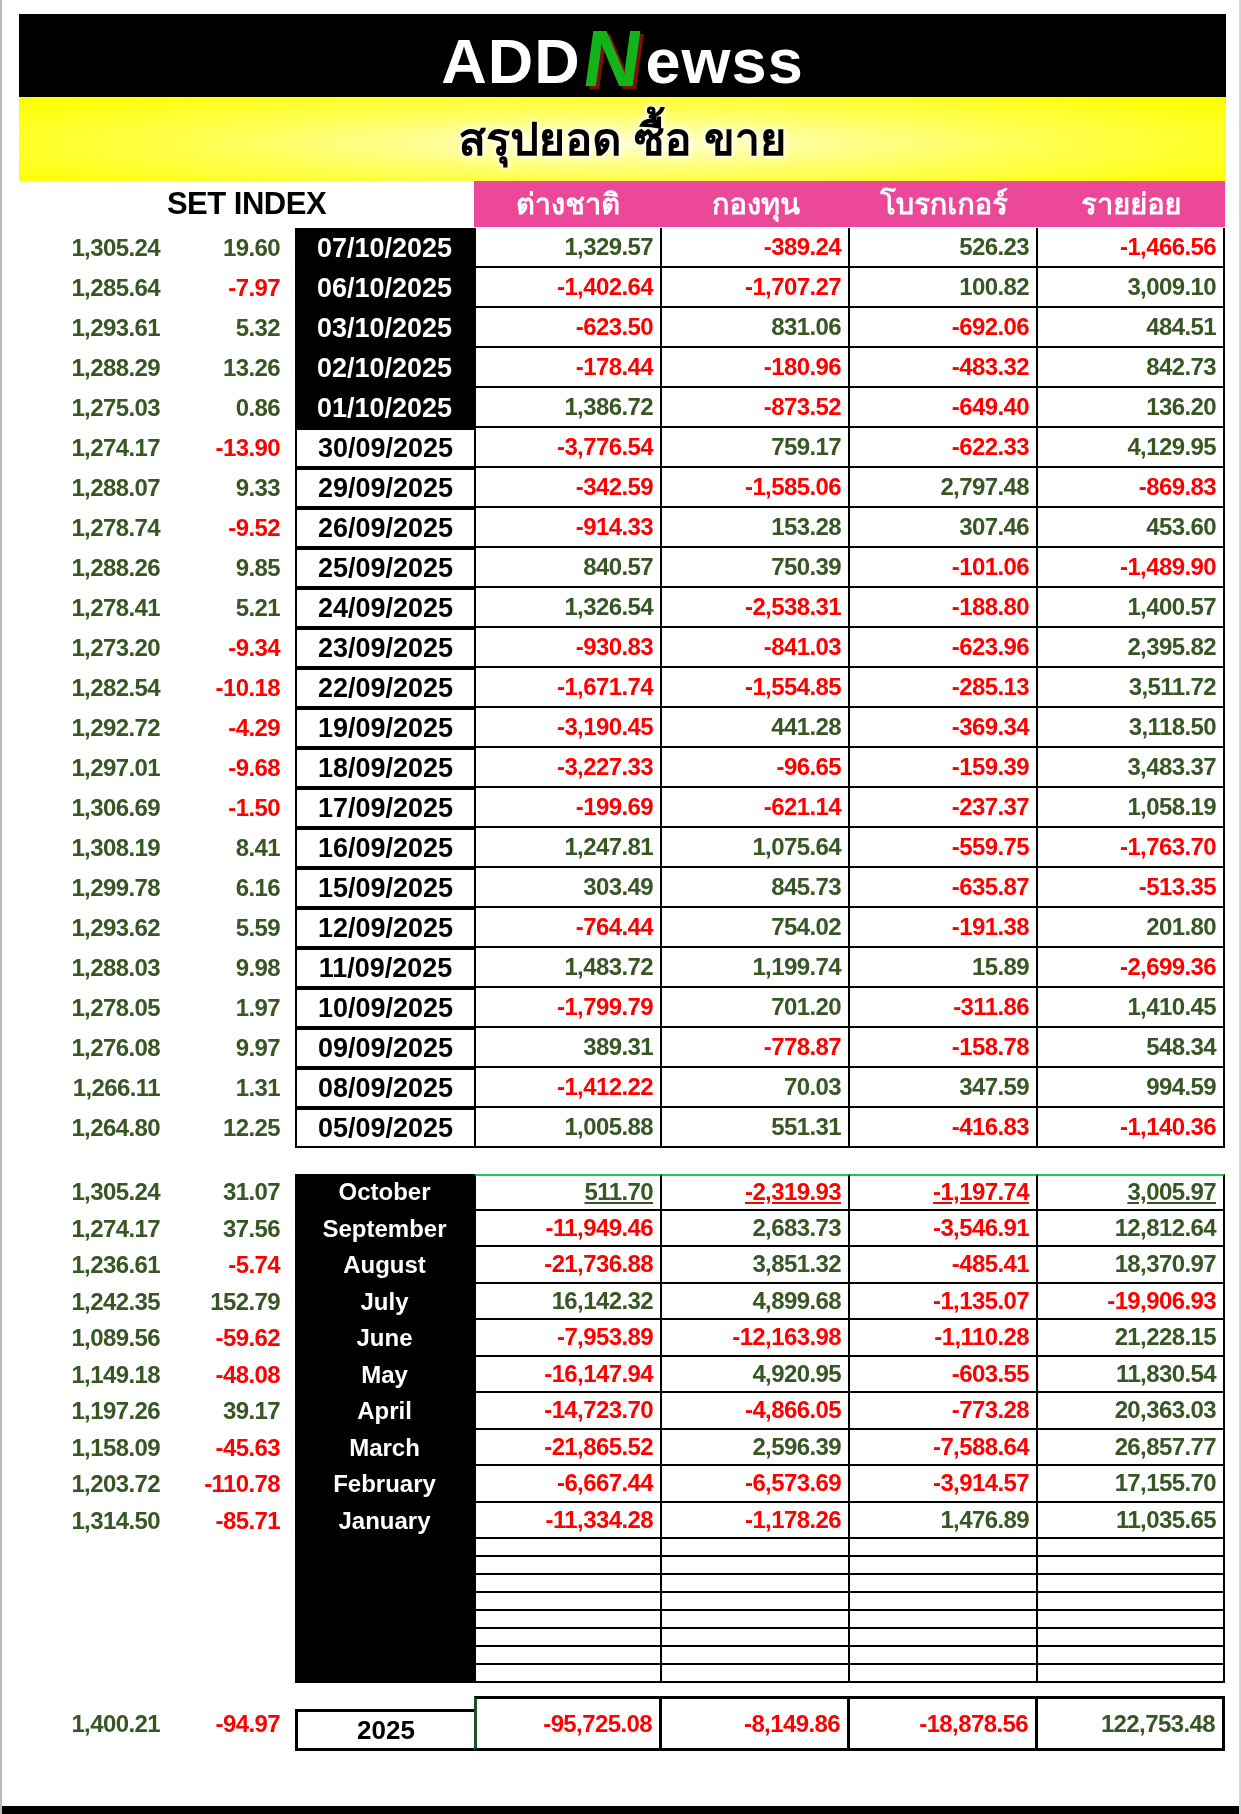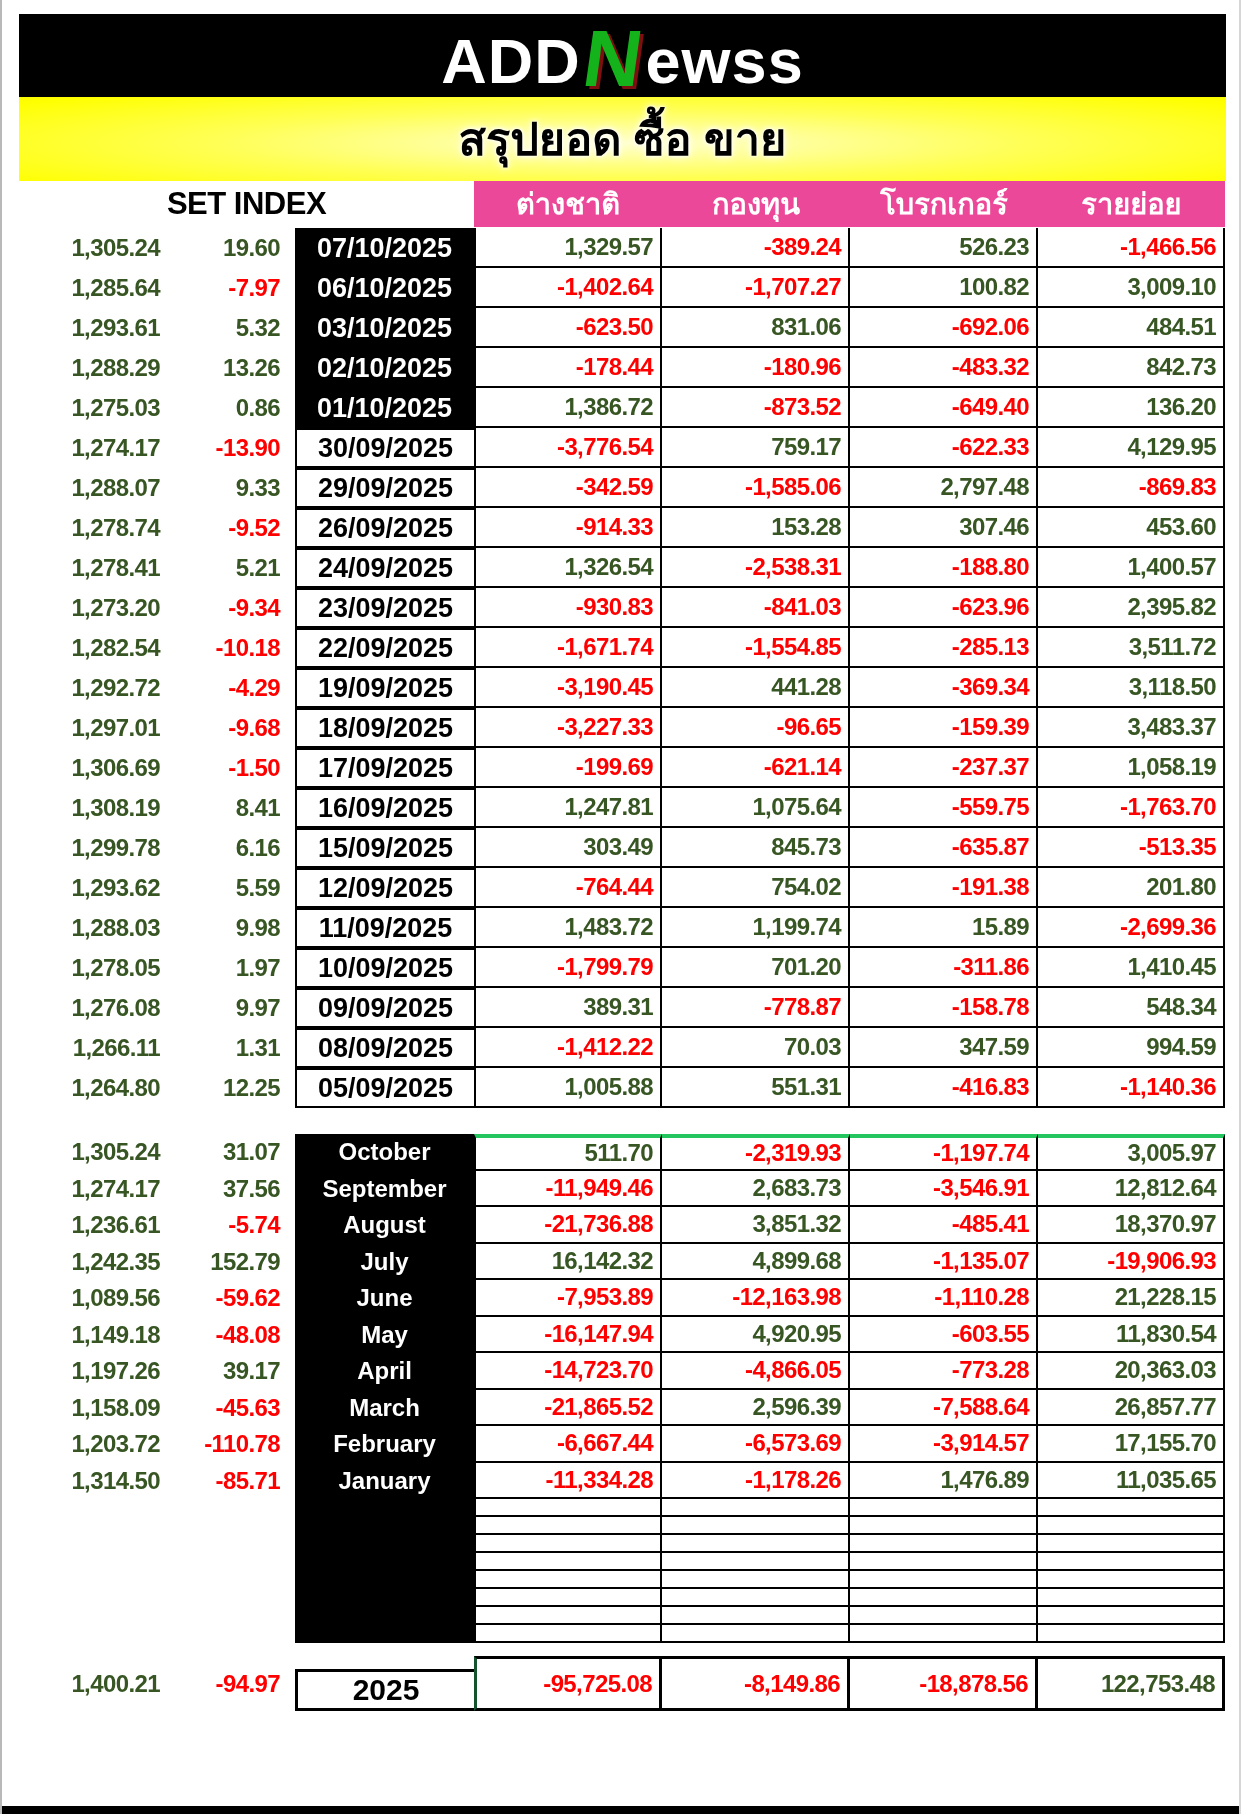--- a/index.html
+++ b/index.html
@@ -49,26 +49,26 @@
   .pos{color:#375623;}
   .neg{color:#ff0000;}
   .date{justify-content:center;font-size:27px;font-weight:bold;color:#000;white-space:nowrap;}
   .date.black,.date.month{background:#000;color:#fff;}
   .date.bordered{border:2px solid #000;border-right:none;}
   .val{background:#fff;border-right:2px solid #000;border-bottom:2px solid #000;}
   .val.first{border-left:2px solid #000;}
   .daily{height:40px;}
   .monthly{height:36.5px;}
   .monthly .date{font-size:24px;}
-  .monthly.first-month .val{border-top:4px solid #22c55e;}
+  .monthly.first-month .val{border-top:2px solid #22c55e;text-decoration:underline;}
   .monthly-block{margin-top:26px;}
   .empty{height:18px;}
   .empty .date{background:#000;}
   .year{height:42px;margin-top:13px;text-align:center;}
-  .year .date{border:3px solid #000;border-right:none;font-size:30px;}
+  .year .date{border:3px solid #000;border-right:none;font-size:26px;}
   .year .val{border:3px solid #000;border-left:none;}
   .year .val.first{border-left:3px solid #14532d;}
   
   .bottom-bar{position:absolute;left:0;bottom:0;width:100%;height:8px;background:#000;}
 </style>
 </head>
 <body>
 
 <div class="page">
 
@@ -163,20 +163,30 @@
           <div class="cell set pos">1,278.74</div>
           <div class="cell chg neg">-9.52</div>
           <div class="cell gapcol"></div>
           <div class="cell date bordered">26/09/2025</div>
           <div class="cell val neg first">-914.33</div>
           <div class="cell val pos">153.28</div>
           <div class="cell val pos">307.46</div>
           <div class="cell val pos">453.60</div>
         </div>
         <div class="row daily">
+          <div class="cell set pos">1,288.26</div>
+          <div class="cell chg pos">9.85</div>
+          <div class="cell gapcol"></div>
+          <div class="cell date bordered">25/09/2025</div>
+          <div class="cell val pos first">840.57</div>
+          <div class="cell val pos">750.39</div>
+          <div class="cell val neg">-101.06</div>
+          <div class="cell val neg">-1,489.90</div>
+        </div>
+        <div class="row daily">
           <div class="cell set pos">1,278.41</div>
           <div class="cell chg pos">5.21</div>
           <div class="cell gapcol"></div>
           <div class="cell date bordered">24/09/2025</div>
           <div class="cell val pos first">1,326.54</div>
           <div class="cell val neg">-2,538.31</div>
           <div class="cell val neg">-188.80</div>
           <div class="cell val pos">1,400.57</div>
         </div>
         <div class="row daily">

